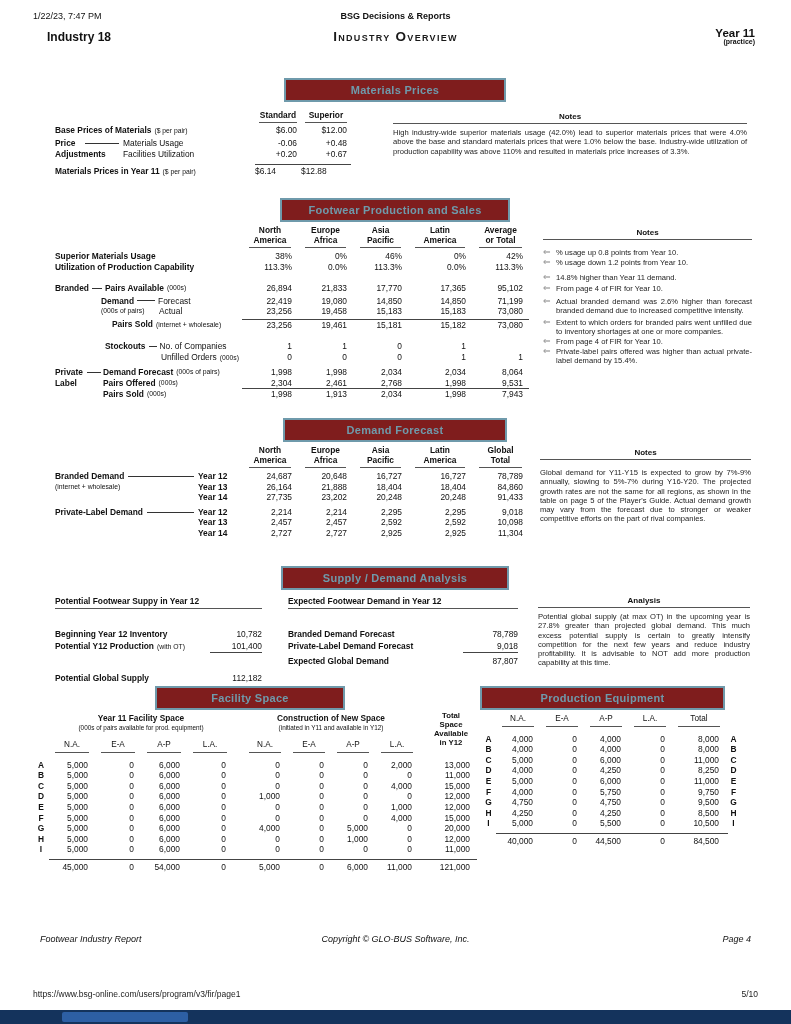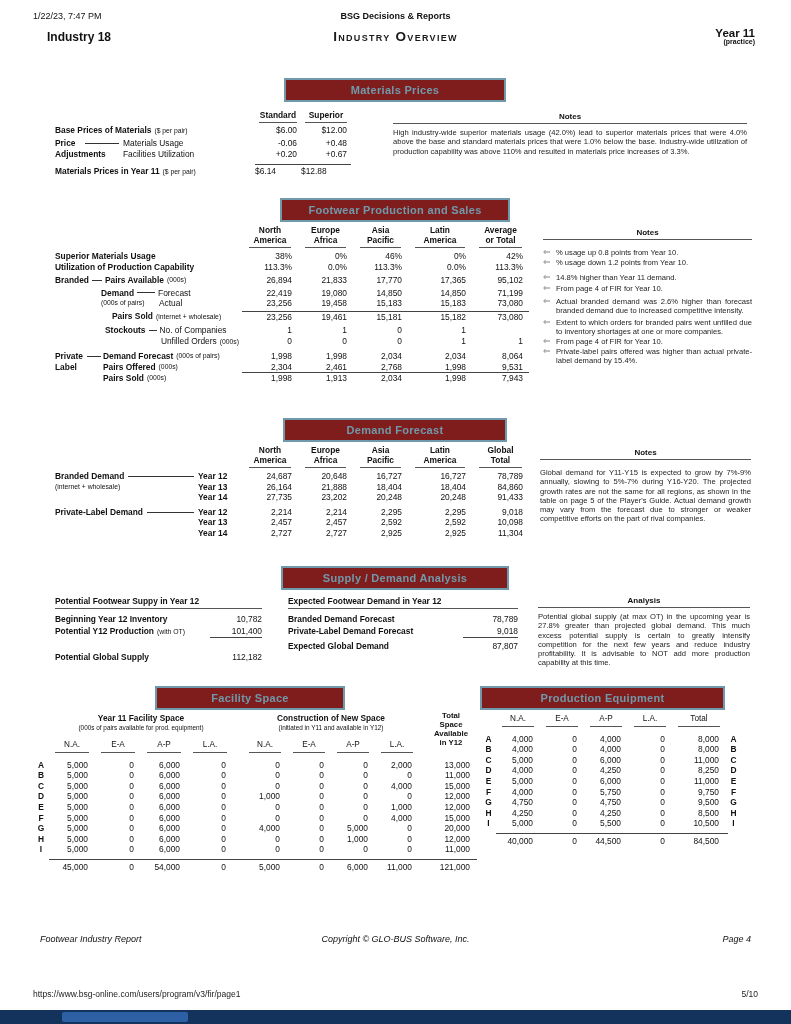--- a/index.html
+++ b/index.html
@@ -42,24 +42,24 @@
   
   .phead{display:grid;grid-template-columns:187px 56px 55px 55px 64px 57px;margin-bottom:3px}
   .phead .chead{text-align:center;font-weight:bold;line-height:9.5px;white-space:pre-line;
                 border-bottom:1px solid #555;margin:0 7px;padding-bottom:2px}
   .prow{display:grid;grid-template-columns:187px 287px;line-height:10.5px}
   .vals{display:grid;grid-template-columns:56px 55px 55px 64px 57px}
   .vals .cell{text-align:right;padding-right:6px}
   .vals.topline{border-top:1px solid #444}
   .lbl{overflow:hidden;white-space:nowrap}
   .yr{width:44px}
-  .mt2{margin-top:2px}.mt3{margin-top:3px}.mt4{margin-top:4px}
-
-  
-  .shead{font-weight:bold;font-size:8.4px;border-bottom:1px solid #555;padding-bottom:2px;margin-bottom:5px}
+  .mt2{margin-top:2px}.mt3{margin-top:11px}.mt4{margin-top:4px}
+
+  
+  .shead{font-weight:bold;font-size:8.4px;border-bottom:1px solid #555;padding-bottom:2px;margin-bottom:20px}
   .sdrow{display:grid;line-height:11.5px}
   .sdrow .num{text-align:right}
   .supplygrid{grid-template-columns:155px 52px}
   .demandgrid{grid-template-columns:175px 55px}
   .uline{border-bottom:1px solid #444}
 
   
   .fs-ghead{display:grid;grid-template-columns:16px 184px 10px 176px 6px 52px;height:26px;align-items:start}
   .gt{text-align:center;font-weight:bold;font-size:8.3px;line-height:1.12}
   .gs{text-align:center;font-size:6.4px;line-height:1.1;margin-top:1px}
@@ -446,21 +446,21 @@
   <div class="abs" style="left:55px;top:596px;width:207px">
     <div class="shead">Potential Footwear Suppy in Year 12</div>
     <div class="sdrow supplygrid">
       <div class="b">Beginning Year 12 Inventory</div>
       <div class="num">10,782</div>
     </div>
     <div class="sdrow supplygrid">
       <div><span class="b">Potential Y12 Production</span><span class="sm" style="margin-left:3px">(with OT)</span></div>
       <div class="num uline">101,400</div>
     </div>
-    <div class="sdrow supplygrid" style="margin-top:14px">
+    <div class="sdrow supplygrid" style="margin-top:20px">
       <div class="b">Potential Global Supply</div>
       <div class="num">112,182</div>
     </div>
   </div>
 
   <div class="abs" style="left:288px;top:596px;width:230px">
     <div class="shead">Expected Footwear Demand in Year 12</div>
     <div class="sdrow demandgrid">
       <div class="b">Branded Demand Forecast</div>
       <div class="num">78,789</div>

